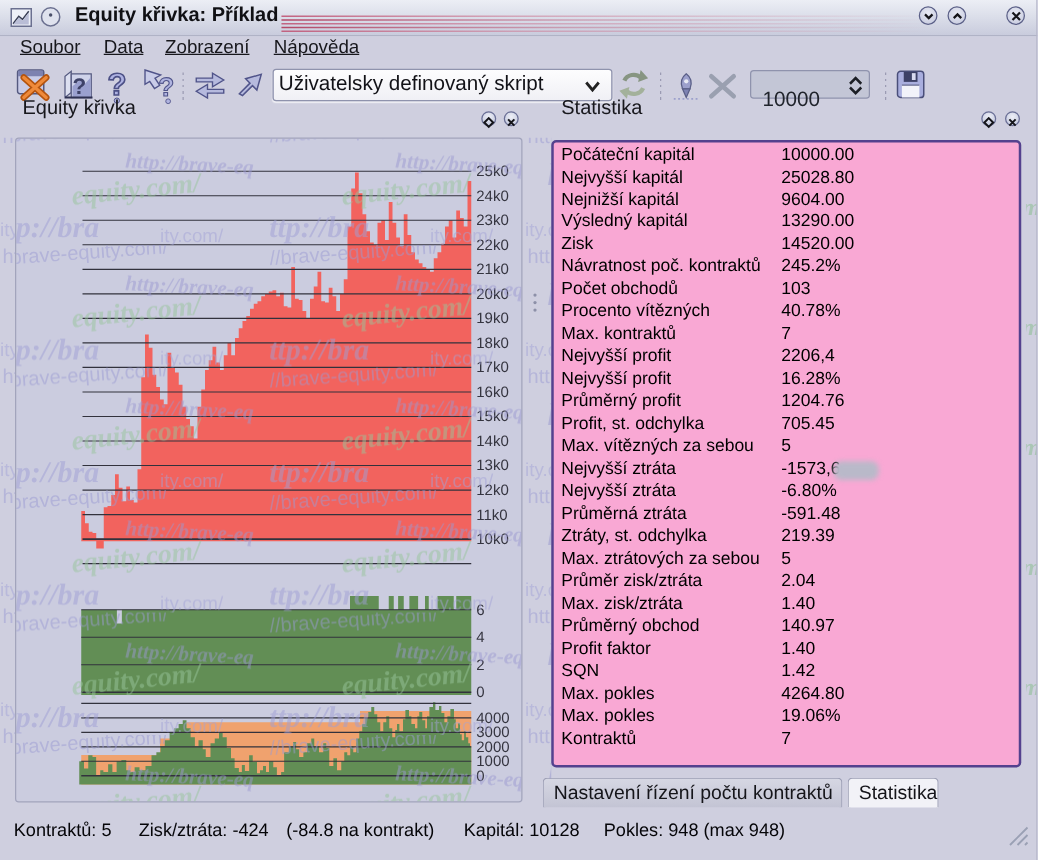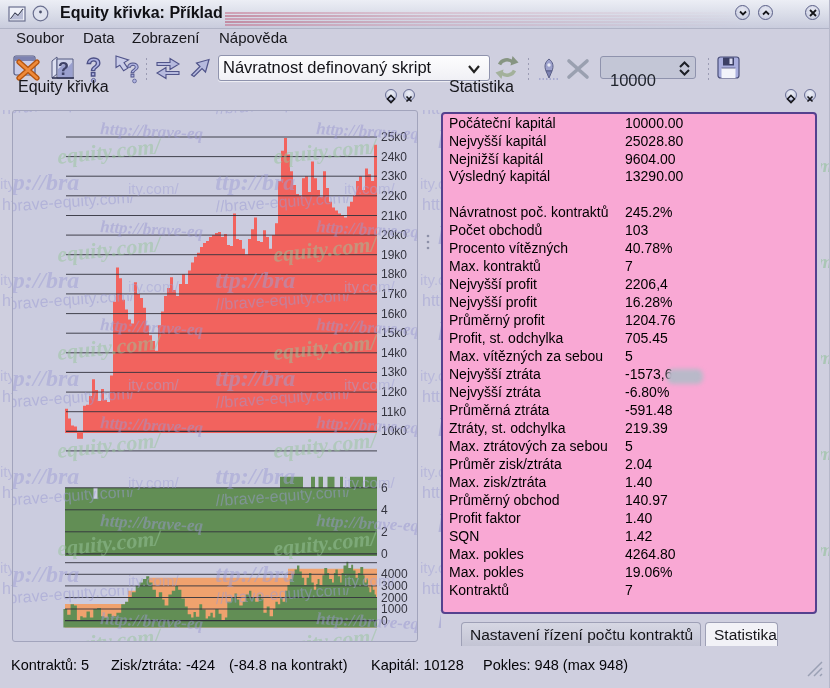--- a/index.html
+++ b/index.html
@@ -8,21 +8,21 @@
 #titlebar { position:absolute; left:0; top:0; width:830px; height:29px;
   background:linear-gradient(#eceef5 0%, #dcdfea 45%, #c9ccdd 100%);
   border-bottom:1px solid #b0b3c6;text-decoration:underline;}
 #title { position:absolute; left:60px; top:4px; font-size:16px; font-weight:bold; color:#101014; }
 .tbtn { position:absolute; top:5px; width:15px; height:15px; border-radius:50%;
   border:1.5px solid #5a5f87; background:radial-gradient(circle at 50% 35%, #e8eaf4, #c3c7dc);
   color:#15151a; }
 .tbtn svg { position:absolute; left:1px; top:1px; }
 
 #menubar { position:absolute; left:0; top:29px; width:830px; height:23px; background:#cfcfdf; }
-.mi { position:absolute; top:0px; font-size:15px; color:#17171c; }
+.mi { position:absolute; top:0px; font-size:15px; color:#17171c;text-decoration:underline; }
 
 #toolbar { }
 .sep { position:absolute; top:58px; width:1px; height:22px;
   background:repeating-linear-gradient(#9b9bb3 0 2px, transparent 2px 5px); }
 #combo { position:absolute; left:218px; top:55px; width:272px; height:26px; border-radius:3px;
   background:linear-gradient(#fdfdfe,#f0f0f5); border:1px solid #8f93ad; box-shadow:0 1px 1px rgba(255,255,255,.7);}
 #combo span { position:absolute; left:4px; top:2px; font-size:16.5px; color:#121217; }
 #spin { position:absolute; left:600px; top:56px; width:96px; height:23px; border-radius:3px;
   background:#c3c6d6; border:1px solid #8f93ad; }
 #spin span { position:absolute; left:9px; top:14px; font-size:16.5px; color:#20242c; }
@@ -34,21 +34,21 @@
 #chartframe { position:absolute; left:12px; top:110px; width:406px; height:532px;
   border:1px solid #a2a4bc; border-radius:3px; background:#cbccdf; }
 
 #stat { position:absolute; left:441px; top:112px; width:376px; height:502px;
   border:2px solid #54418e; border-radius:4px; background:#f9a8d4; overflow:hidden; }
 .trow { position:absolute; left:0; width:100%; height:18px; font-size:14px; color:#000; }
 .tl { position:absolute; left:6px; top:0px; }
 .tv { position:absolute; left:182px; top:0px; }
 
 .tab { position:absolute; top:622px; height:24px; font-size:15.5px; color:#15151a;
-  border:1px solid #9ea0b6; border-bottom:none; border-radius:4px 4px 0 0;margin-left:27px; }
+  border:1px solid #9ea0b6; border-bottom:none; border-radius:4px 4px 0 0; }
 #tab1 { left:434px; width:240px; background:linear-gradient(#d6d7e3,#c3c4d4); }
 #tab2 { left:678px; width:73px; background:#f2f2f7; }
 .tab span { position:absolute; left:8px; top:3px; }
 
 #status { position:absolute; left:0; top:652px; width:830px; height:36px; background:#cfcfdf; }
 #status span { position:absolute; top:4.5px; font-size:14.5px; color:#050508; }
 .smudge { position:absolute; background:#b9b9c9; border-radius:6px; filter:blur(2px); }
 </style></head><body>
 
 <svg class="abs" style="left:0;top:86px" width="830" height="566" viewBox="0 86 830 566">
@@ -149,21 +149,21 @@
  </svg>
  <div class="sep" style="left:146px"></div>
  <svg class="abs" style="left:153px;top:55px" width="30" height="27">
    <path d="M4,7.5 L17,7.5 L17,3.5 L26,9 L17,14.5 L17,10.5 L4,10.5 Z" fill="#b6bade" stroke="#50548a" stroke-width="1.1"></path>
    <path d="M26,16.5 L13,16.5 L13,12.5 L4,18 L13,23.5 L13,19.5 L26,19.5 Z" fill="#b6bade" stroke="#50548a" stroke-width="1.1"></path>
  </svg>
  <svg class="abs" style="left:187px;top:55px" width="26" height="26">
    <path d="M4.5,20 L13,11.5 L9.5,8 L22,4.5 L18.5,17 L15,13.5 L7,21.5 Z" fill="#b6bade" stroke="#50548a" stroke-width="1.2"></path>
  </svg>
  <div id="combo">
-      <span>Návratnost definovaný skript</span>
+      <span>Uživatelsky definovaný skript</span>
    <svg class="abs" style="left:248px;top:8px" width="14" height="10">
         <path d="M2,2 L7,8 L12,2" stroke="#222" stroke-width="2.2" fill="none"></path>
       </svg>
  </div>
  <svg class="abs" style="left:493px;top:54px" width="28" height="28">
    <path d="M6.5,10.5 A8,7.5 0 0 1 19.5,8" stroke="#879582" stroke-width="3.4" fill="none"></path>
    <polygon points="19.5,2 25.5,8.5 17.5,11.5" fill="#879582"></polygon>
    <path d="M21.5,16.5 A8,7.5 0 0 1 8.5,19" stroke="#a3b19b" stroke-width="3.4" fill="none"></path>
    <polygon points="8.5,25 2.5,18.5 10.5,15.5" fill="#a3b19b"></polygon>
  </svg>
@@ -296,20 +296,24 @@
       <span class="tv">25028.80</span>
     </div>
 <div class="trow" style="top:36.5px">
       <span class="tl">Nejnižší kapitál</span>
       <span class="tv">9604.00</span>
     </div>
 <div class="trow" style="top:54.4px">
       <span class="tl">Výsledný kapitál</span>
       <span class="tv">13290.00</span>
     </div>
+<div class="trow" style="top:72.4px">
+      <span class="tl">Zisk</span>
+      <span class="tv">14520.00</span>
+    </div>
 <div class="trow" style="top:90.4px">
       <span class="tl">Návratnost poč. kontraktů</span>
       <span class="tv">245.2%</span>
     </div>
 <div class="trow" style="top:108.4px">
       <span class="tl">Počet obchodů</span>
       <span class="tv">103</span>
     </div>
 <div class="trow" style="top:126.4px">
       <span class="tl">Procento vítězných</span>

